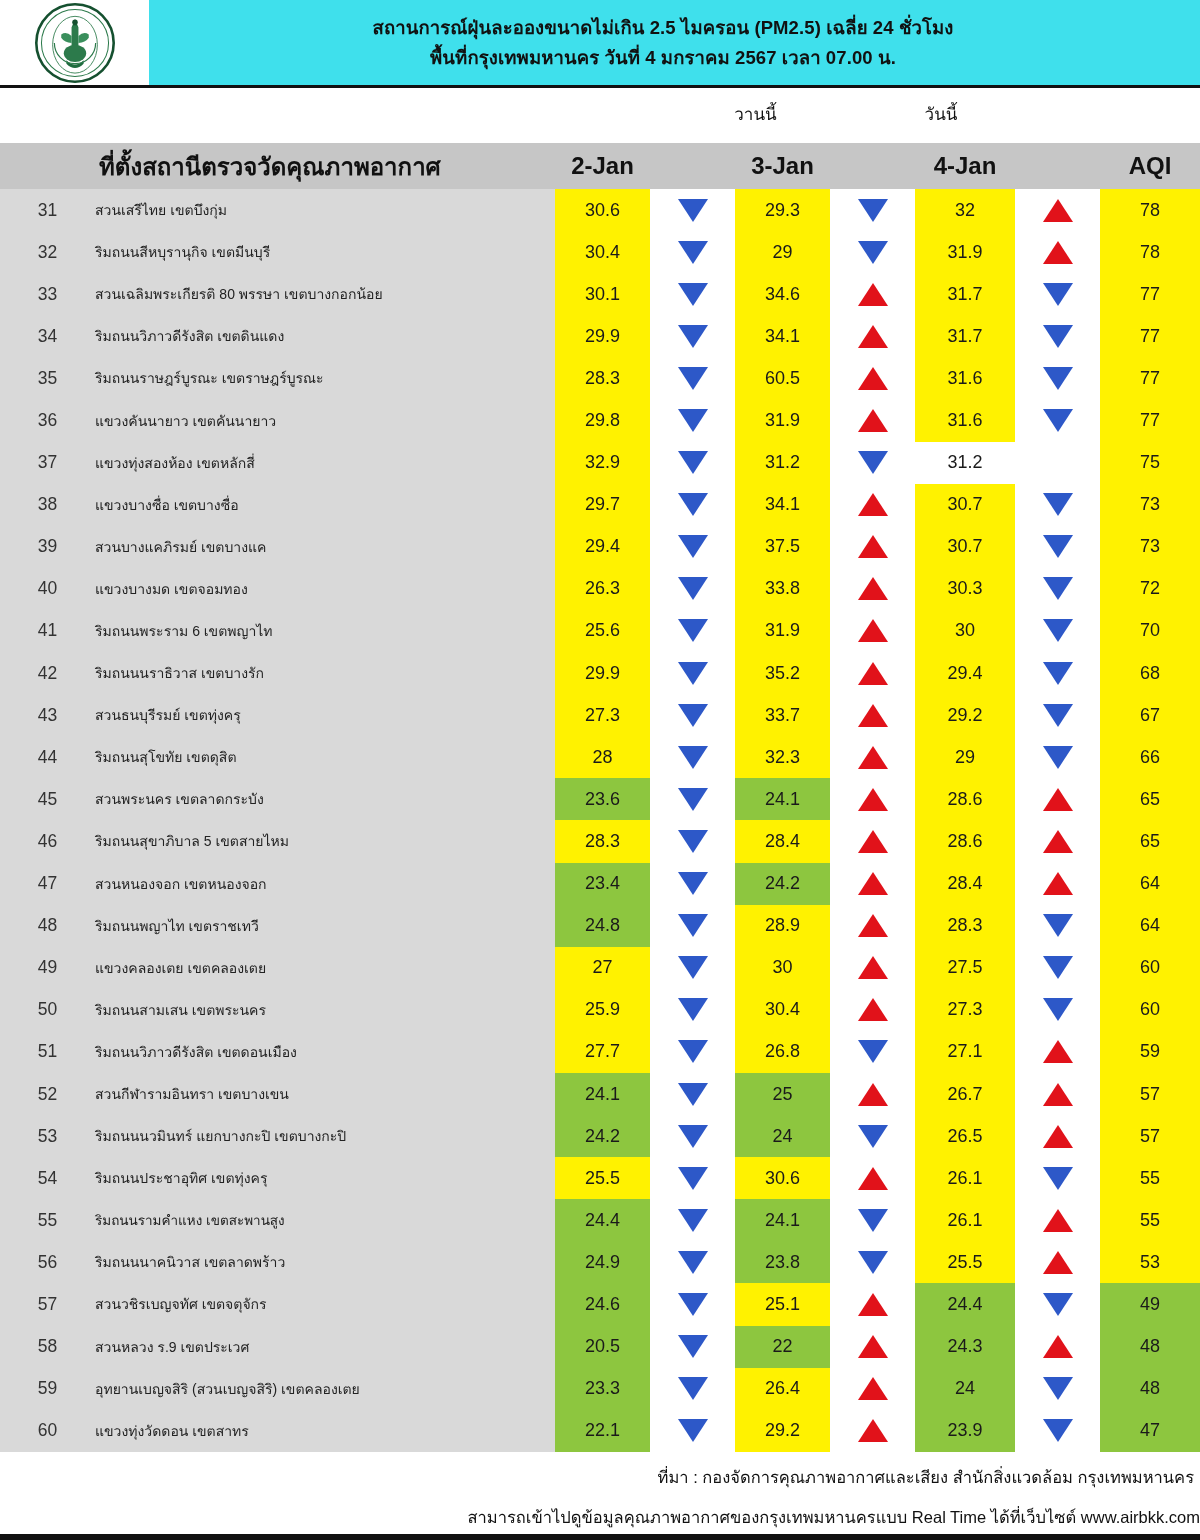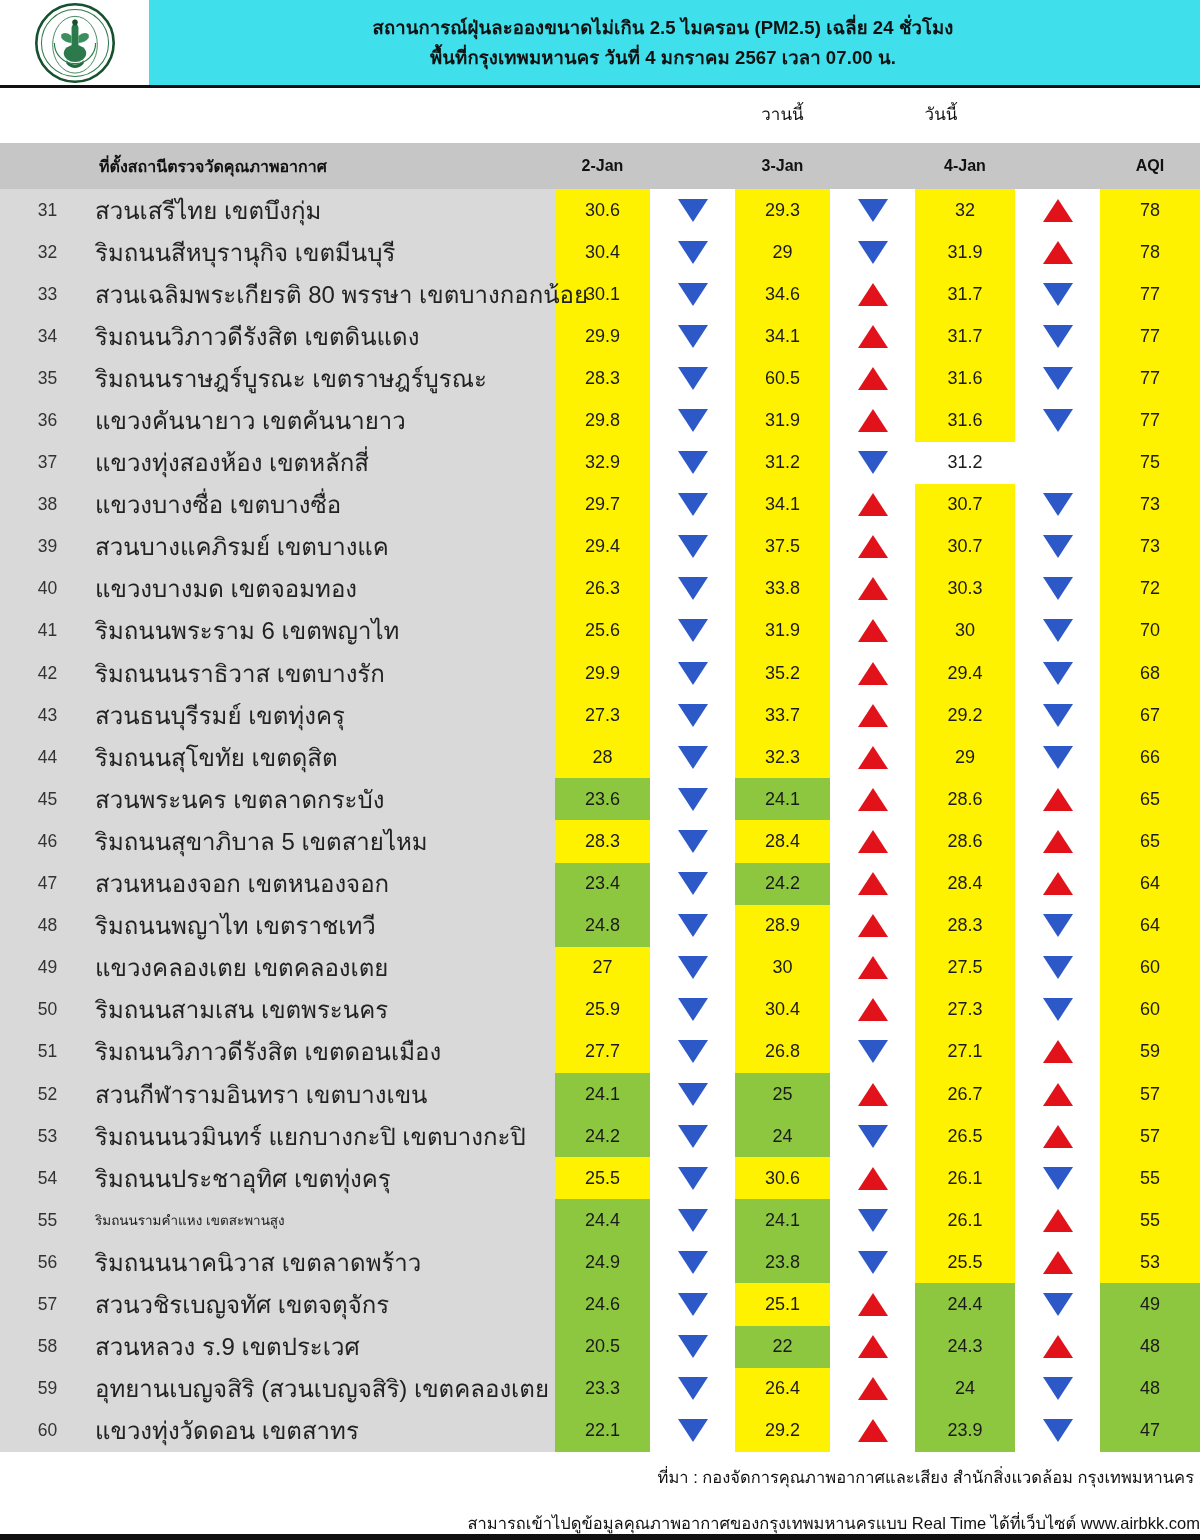--- a/index.html
+++ b/index.html
@@ -60,21 +60,21 @@
   }
   .superhead .lbl {
     position: absolute;
     top: 12px;
     font-size: 17px;
     font-weight: 400;
     color: #111;
     text-align: center;
     white-space: nowrap;
   }
-  .superhead .lbl.yesterday { left: 735px; width: 95px; }
+  .superhead .lbl.yesterday { left: 708px; width: 95px; }
   .superhead .lbl.today     { left: 891px; width: 100px; }
 
   
   .tbl {
     width: 1200px;
     border-collapse: collapse;
     table-layout: fixed;
     background: #D9D9D9;
   }
   .tbl col.c-no   { width: 95px; }
@@ -83,21 +83,21 @@
   .tbl col.c-a1   { width: 85px; }
   .tbl col.c-v2   { width: 95px; }
   .tbl col.c-a2   { width: 85px; }
   .tbl col.c-v3   { width: 100px; }
   .tbl col.c-a3   { width: 85px; }
   .tbl col.c-aqi  { width: 100px; }
 
   .tbl thead th {
     background: #C6C6C6;
     height: 46px;
-    font-size: 16px;
+    font-size: 24px;
     font-weight: 700;
     color: #111;
     padding: 0 4px;
     vertical-align: middle;
     border: none;
   }
   th.h-name { text-align: left; padding-left: 4px; }
   th.h-val, th.h-aqi { text-align: center; }
   th.h-blank { background: #C6C6C6; }
 
@@ -109,21 +109,21 @@
     background: #D9D9D9;
   }
   td.no {
     text-align: center;
     font-size: 17.5px;
     color: #333;
     font-weight: 400;
   }
   td.name {
     text-align: left;
-    font-size: 24px;
+    font-size: 14px;
     color: #222;
     padding-left: 6px;
     white-space: nowrap;
   }
   td.name.small { font-size: 13.5px; }
 
   
   td.val, td.aqi {
     text-align: center;
     font-size: 18px;
@@ -177,21 +177,21 @@
     height: 90px;
   }
   .foot-line {
     font-size: 16.5px;
     color: #111;
     white-space: nowrap;
   }
   .foot-src {
     text-align: right;
     padding-right: 6px;
-    margin-bottom: 20px;
+    margin-bottom: 14px;
   }
   .foot-web {
     text-align: right;
     padding-left: 100px;
   }
   .bottom-bar {
     position: absolute;
     left: 0; right: 0; bottom: 0;
     height: 6px;
     background: #111;

